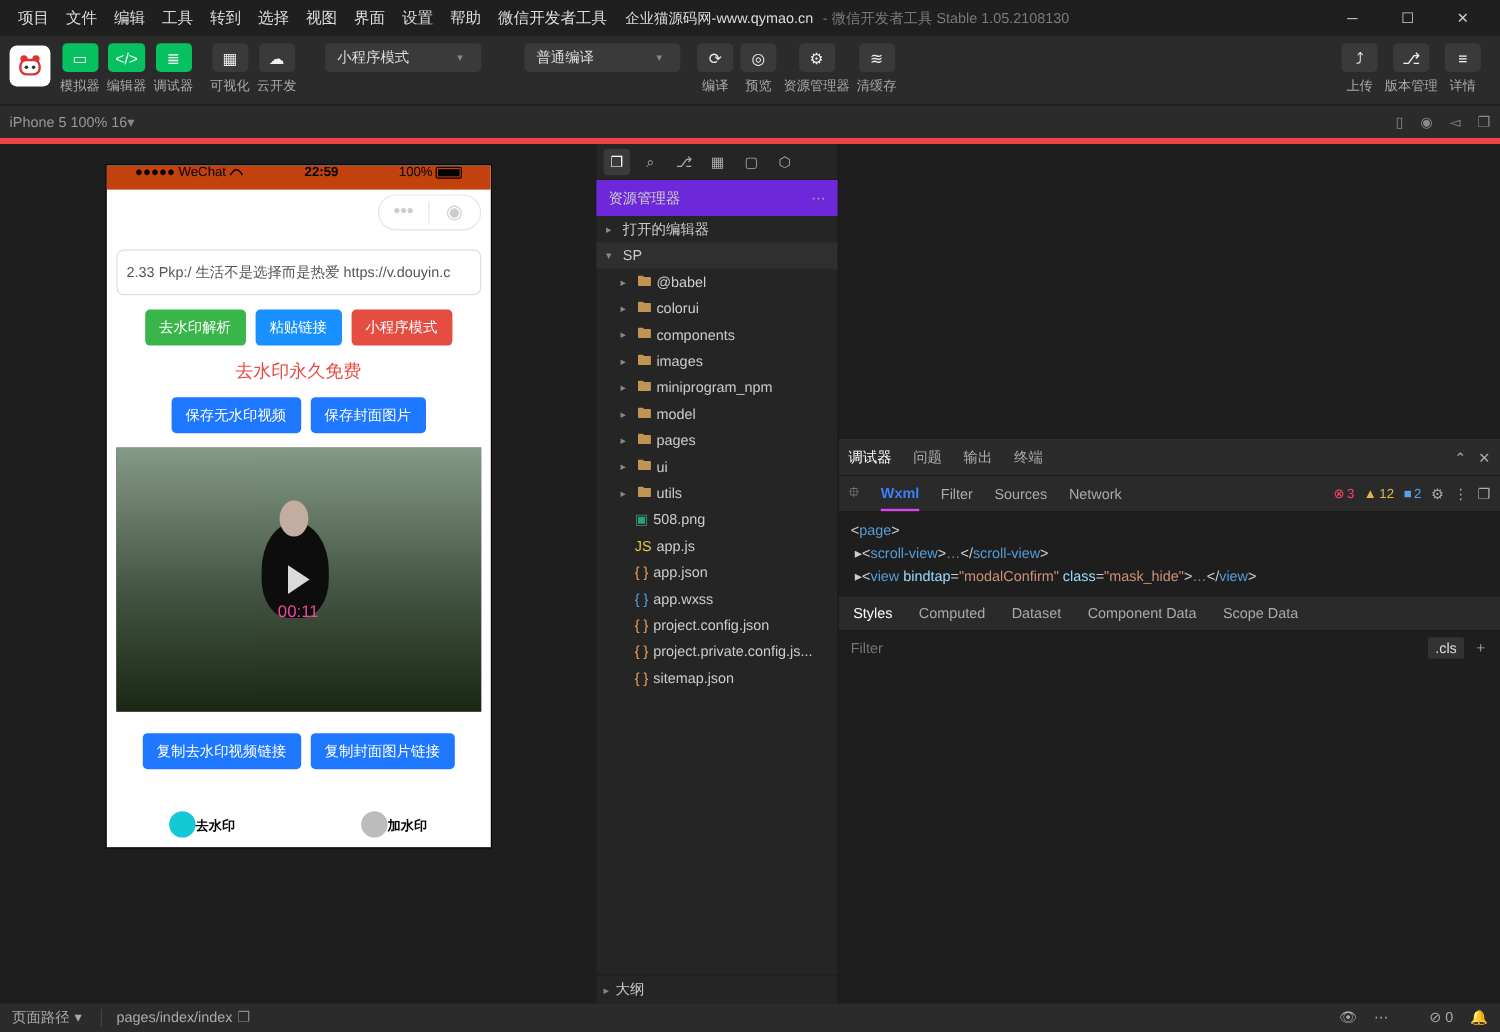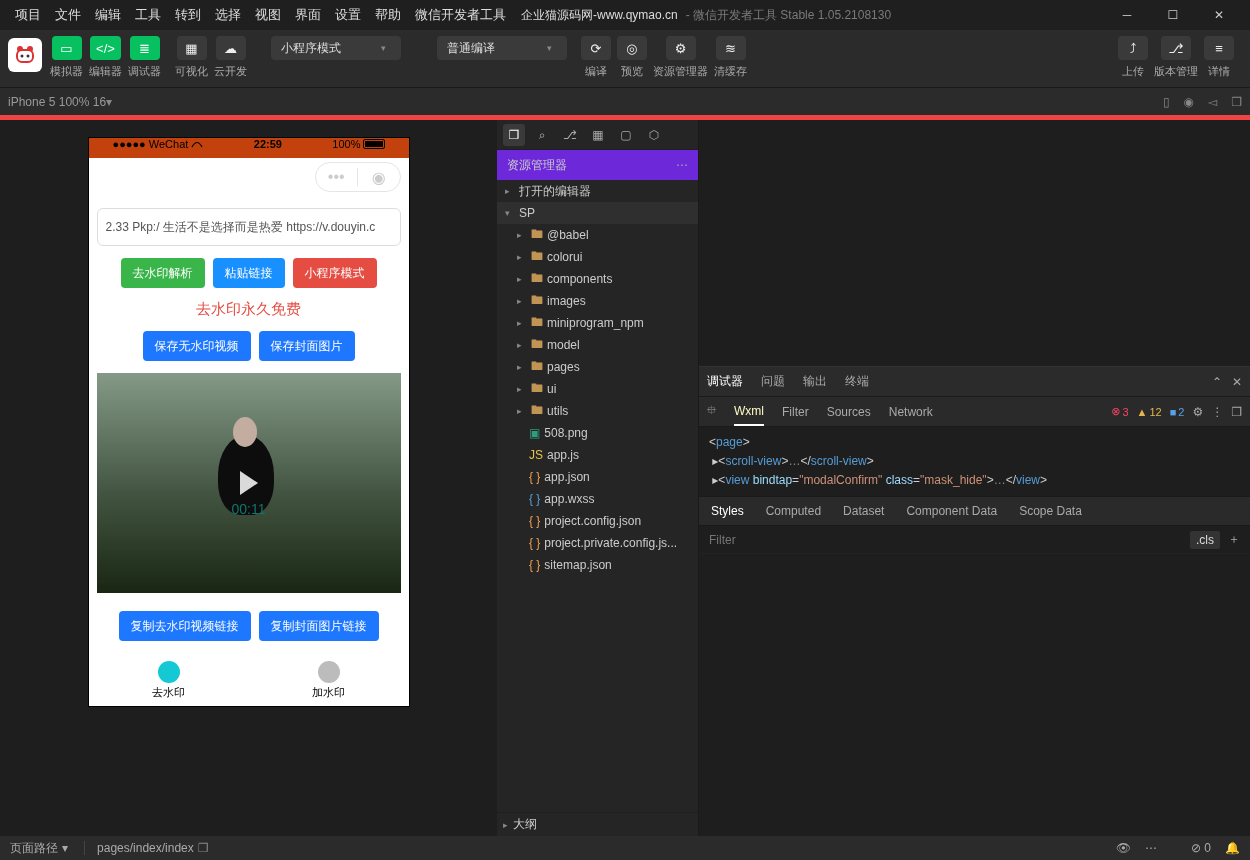--- a/index.html
+++ b/index.html
@@ -35,26 +35,26 @@
 .capsule .half { flex:1; display:flex; align-items:center; justify-content:center; font-size:16px; }
 .capsule .divider { width:1px; height:18px; background:#e5e5e5; }
 .appbody { position:absolute; top:62px; left:0; right:0; bottom:0; padding:8px 8px; }
 .inputbox { width:100%; height:38px; border:1px solid #ddd; border-radius:6px; padding:0 8px; font-size:12px; color:#555; display:flex; align-items:center; overflow:hidden; white-space:nowrap; }
 .btnrow { display:flex; gap:8px; margin-top:12px; justify-content:center; }
 .pbtn { height:30px; padding:0 12px; border-radius:4px; display:flex; align-items:center; font-size:12px; color:#fff; }
 .g-grn {background:#39b54a;} .g-blu{background:#1890ff;} .g-red{background:#e54d42;} .g-blu2{background:#1e77ff;}
 .redtext { text-align:center; color:#e54d42; font-size:15px; margin-top:12px; font-weight:500; }
 .video { margin-top:12px; height:220px; background:#000; position:relative; display:flex; align-items:center; justify-content:center; }
 .play { position:absolute; width:0; height:0; border-left:18px solid rgba(255,255,255,.85); border-top:12px solid transparent; border-bottom:12px solid transparent; }
-.vtime { position:absolute; color:#0f766e; font-size:14px; top:58%; }
+.vtime { position:absolute; color:#ec4899; font-size:14px; top:58%; }
 .vscene { position:absolute; inset:0; background:linear-gradient(#a6c0a9,#536a52 55%,#203018); opacity:.8; }
 .vscene::before { content:""; position:absolute; left:40%; top:28%; width:56px; height:80px; background:#111; border-radius:50% 50% 40% 40%; }
 .vscene .face { position:absolute; left:45%; top:20%; width:24px; height:30px; background:#f3d9c9; border-radius:50%; }
 .tabrow { position:absolute; bottom:6px; left:0; right:0; display:flex; justify-content:space-around; }
-.tab { display:flex; flex-direction:column; align-items:center; font-size:11px; color:#000; }
+.tab { display:flex; flex-direction:row; align-items:center; font-size:11px; color:#000;font-weight:bold; }
 .tab .ic { width:22px; height:22px; border-radius:50%; margin-bottom:2px; }
 
 .explorer { width:202px; background:#252526; border-right:1px solid #1a1a1a; display:flex; flex-direction:column; }
 .expbar { height:30px; display:flex; align-items:center; padding:0 6px; border-bottom:1px solid #1e1e1e; gap:6px; }
 .expbar .ib { width:22px; height:22px; display:flex; align-items:center; justify-content:center; color:#aaa; border-radius:3px; }
 .expbar .ib.active { background:#3a3a3a; color:#fff; }
 .exphead { height:30px; display:flex; align-items:center; justify-content:space-between; padding:0 10px; color:#ccc; background:#6d28d9; }
 .treerow { display:flex; align-items:center; height:22px; padding-left:8px; color:#ccc; font-size:12px; cursor:pointer; gap:4px; white-space:nowrap; overflow:hidden; }
 .treerow .folder { color:#c09553; }
 .treerow .fimg { color:#2d9d7e; }
@@ -64,21 +64,21 @@
 .chev { color:#888; font-size:9px; width:10px; display:inline-block; }
 .outline { height:24px; border-top:1px solid #1e1e1e; display:flex; align-items:center; padding-left:6px; color:#ccc; }
 
 .right { flex:1; display:flex; flex-direction:column; background:#1e1e1e; }
 .right-top { flex:1; background:#1e1e1e; }
 .debugger { height:470px; display:flex; flex-direction:column; border-top:1px solid #333; }
 .dbg-tabs { height:30px; background:#2b2b2b; display:flex; align-items:center; padding:0 8px; gap:18px; border-bottom:1px solid #1a1a1a; color:#aaa; font-size:12px; }
 .dbg-tabs .t.active { color:#fff; }
 .dbg-tabs .right-ctrls { margin-left:auto; display:flex; gap:10px; color:#aaa; }
 .devtabs { height:30px; background:#2a2a2a; display:flex; align-items:center; padding:0 8px; gap:18px; border-bottom:1px solid #1a1a1a; color:#aaa; font-size:12px; }
-.devtabs .t.active { color:#fef9c3; border-bottom:2px solid #ffffff; height:100%; display:flex; align-items:center; }
+.devtabs .t.active { color:#3b82f6; border-bottom:2px solid #d946ef; height:100%; display:flex; align-items:center;font-weight:bold; }
 .devtabs .badges { margin-left:auto; display:flex; gap:8px; align-items:center; }
 .badge { display:flex; align-items:center; gap:2px; font-size:11px; }
 .badge.err { color:#f46; } .badge.warn{color:#e6b549;} .badge.info{color:#5aa0e6;}
 .dom { padding:6px 10px; font-family:Menlo,Consolas,monospace; font-size:12px; line-height:19px; color:#ccc; background:#1e1e1e; flex:0 0 64px; }
 .tag { color:#569cd6; } .attrn{color:#9cdcfe;} .attrv{color:#ce9178;} .graytxt{color:#888;}
 .styletabs { height:30px; background:#2a2a2a; display:flex; align-items:center; padding:0 12px; gap:22px; border-top:1px solid #1a1a1a; border-bottom:1px solid #1a1a1a; color:#aaa; font-size:12px; }
 .styletabs .t.active { color:#fff; }
 .filterrow { height:28px; display:flex; align-items:center; padding:0 10px; border-bottom:1px solid #222; font-size:12px; }
 .filterrow input { flex:1; background:transparent; border:none; color:#ccc; outline:none; font-size:12px; }
 .filterrow .cls { background:#333; padding:2px 6px; border-radius:2px; color:#ddd; margin-left:6px; }

